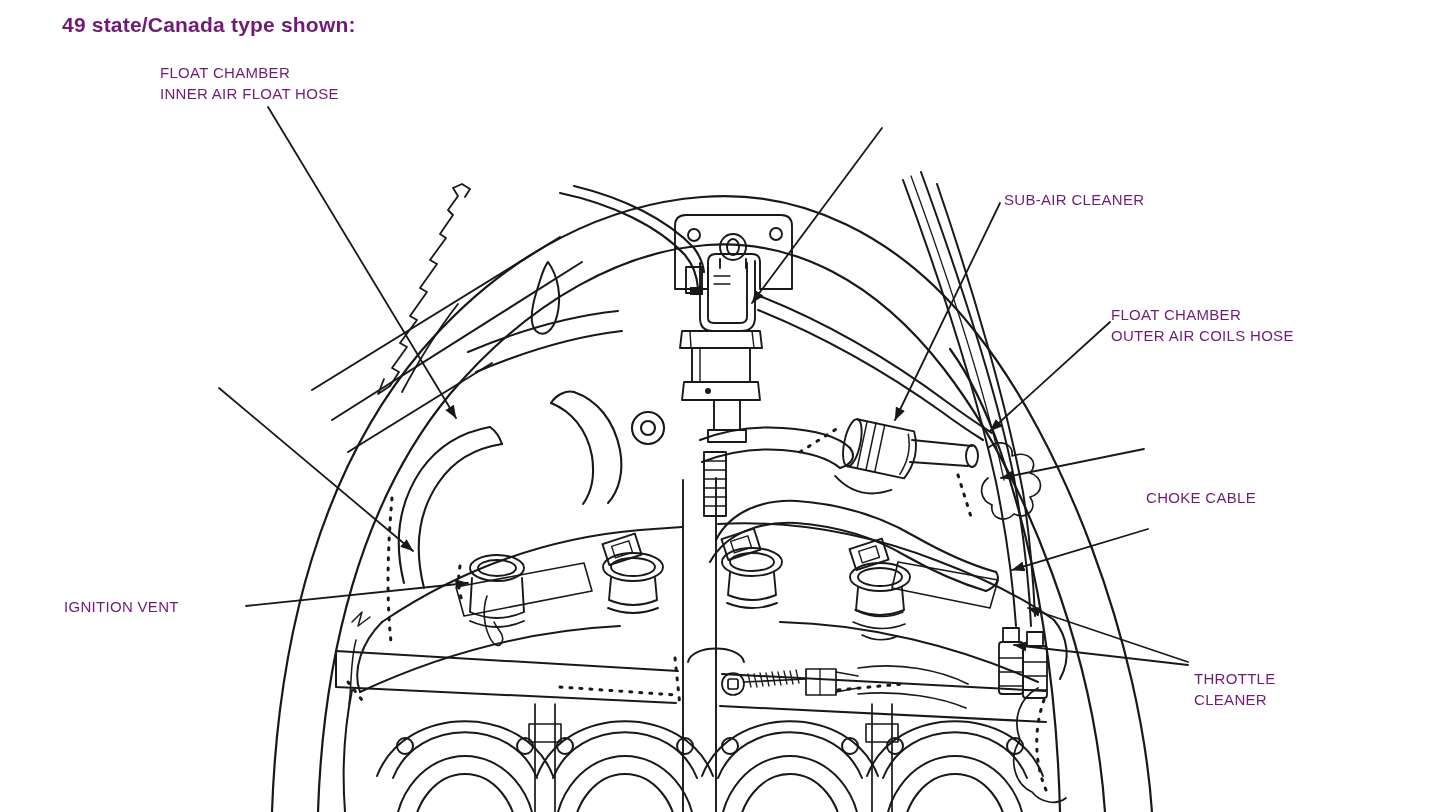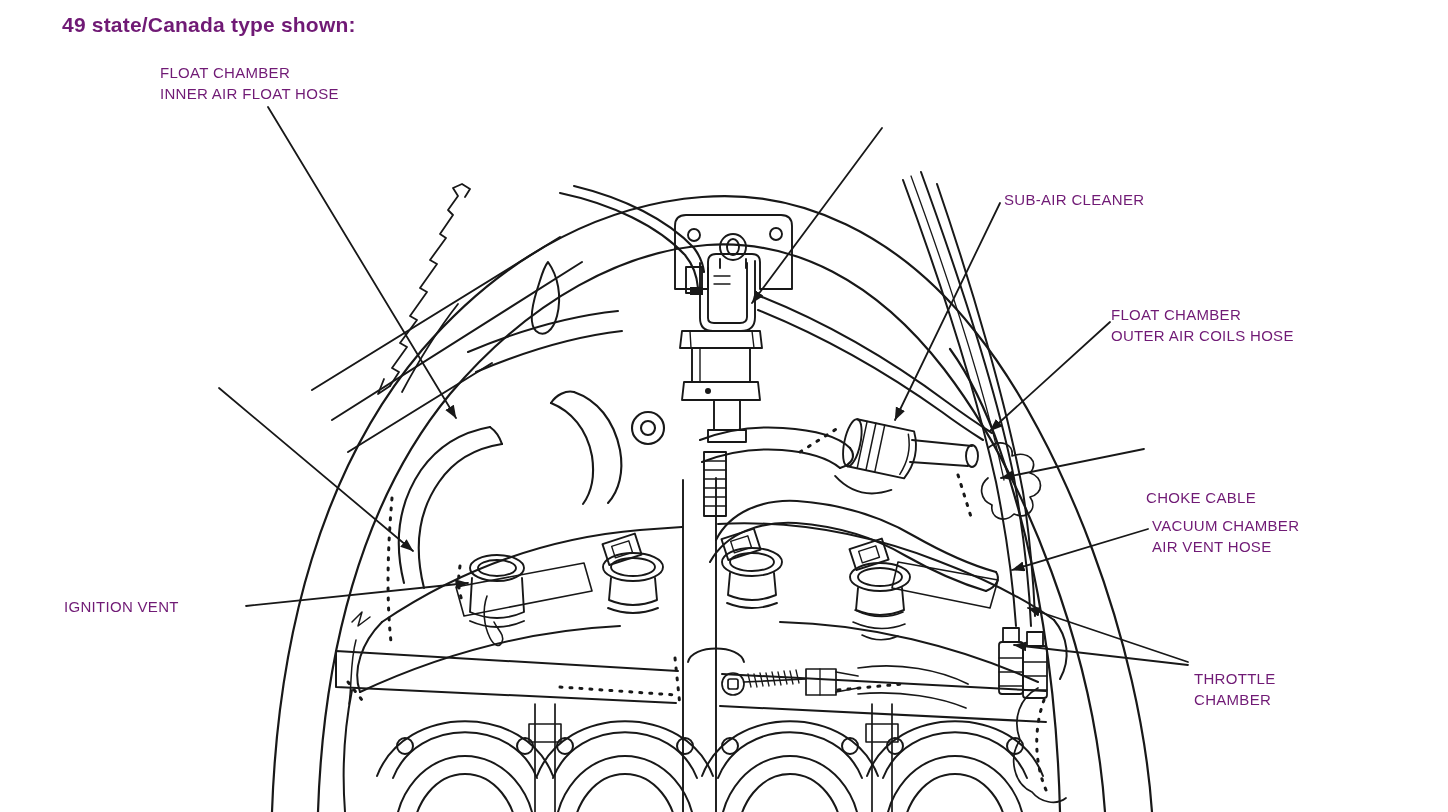--- a/index.html
+++ b/index.html
@@ -277,27 +277,23 @@
 
 <div class="lbl l-float-outer">
   <div>FLOAT CHAMBER</div>
   <div>OUTER AIR COILS HOSE</div>
 </div>
 
 <div class="lbl l-choke">
   <div>CHOKE CABLE</div>
 </div>
 
-<div class="lbl l-vacuum">
-  <div>VACUUM CHAMBER</div>
-  <div>AIR VENT HOSE</div>
-</div>
 
 <div class="lbl l-ignition">
   <div>IGNITION VENT</div>
 </div>
 
 <div class="lbl l-throttle">
   <div>THROTTLE</div>
-  <div>CHAMBER</div>
+  <div>CLEANER</div>
 </div>
 
 </div>
 
 </body></html>

